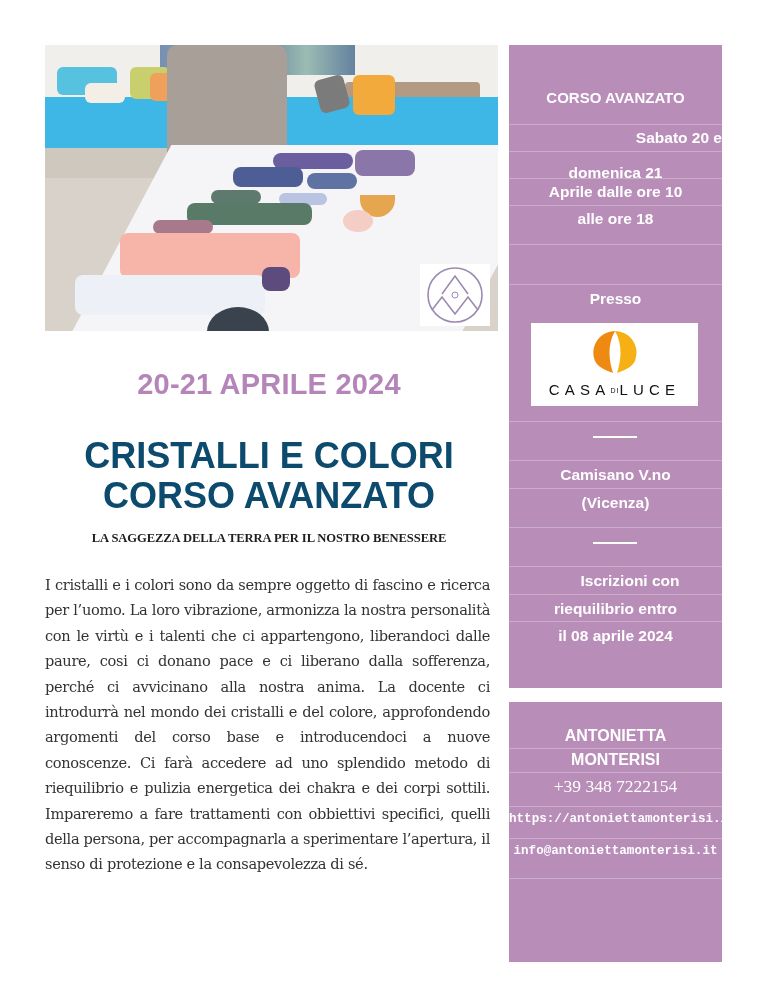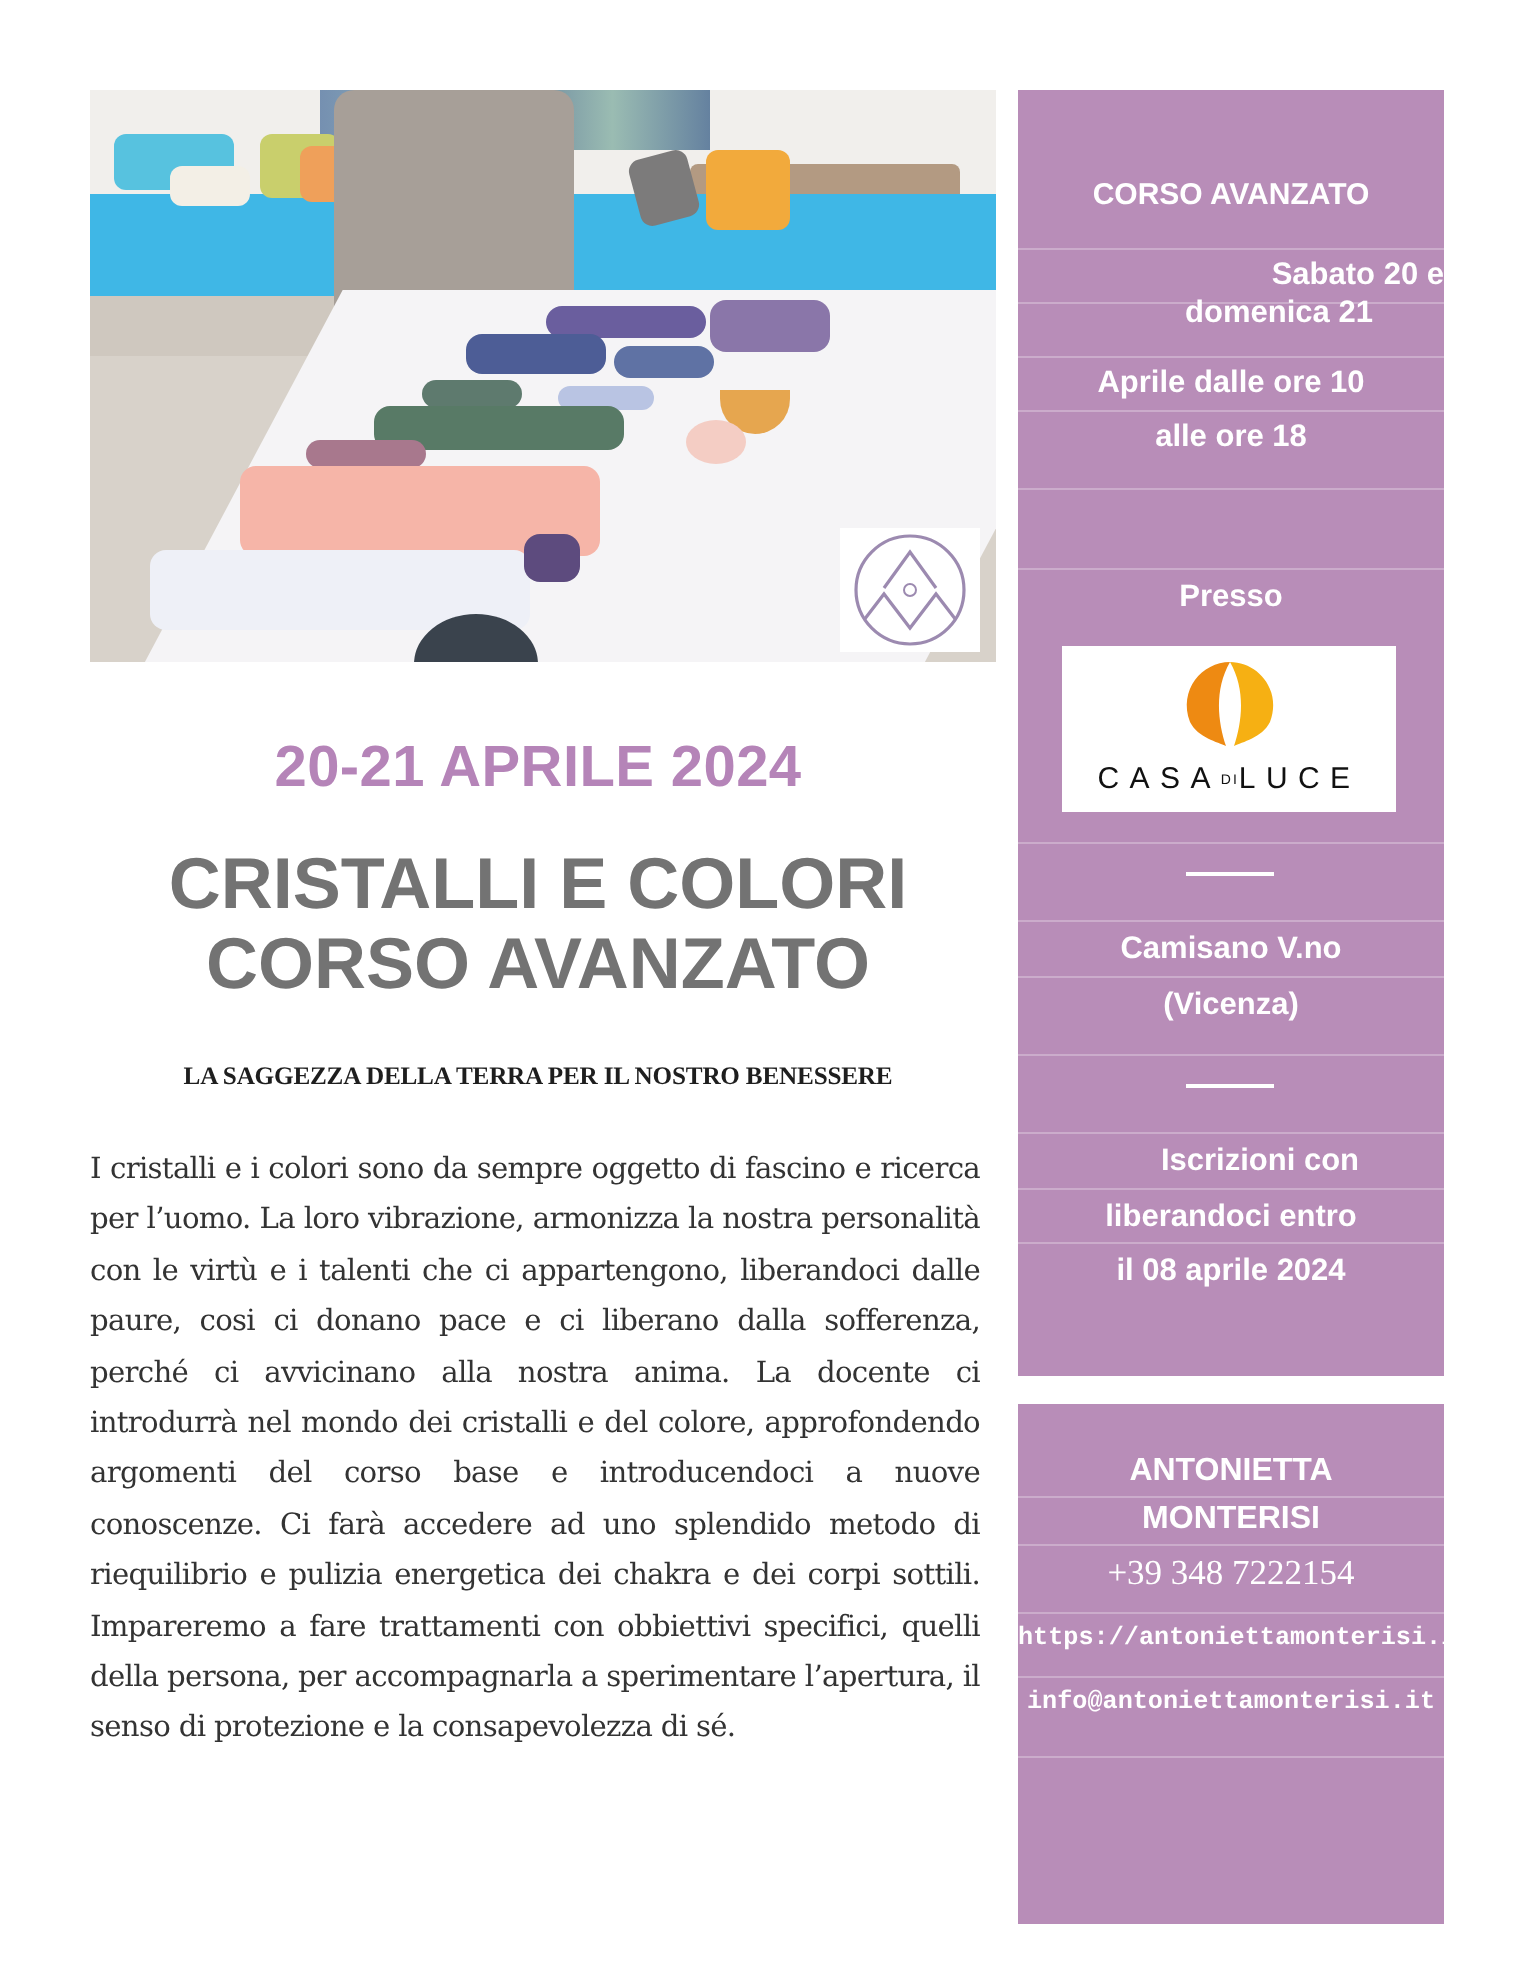--- a/index.html
+++ b/index.html
@@ -28,22 +28,22 @@
   .photo .sphere { position: absolute; left: 162px; top: 262px; width: 62px; height: 50px; border-radius: 50%; background: #3a434d; }
   .photo .logo-box { position: absolute; left: 375px; top: 219px; width: 70px; height: 62px; background: #ffffff; }
   .photo .logo-box svg { width: 70px; height: 62px; display: block; }
 
   
   .date-heading {
     position: absolute; left: 44px; top: 368px; width: 450px; text-align: center;
     font-weight: bold; font-size: 29px; color: #b584b8; letter-spacing: 0.2px;
   }
   .main-title {
-    position: absolute; left: 44px; top: 422px; width: 450px; text-align: center;
-    font-weight: bold; font-size: 36px; line-height: 40px; color: #737373;
+    position: absolute; left: 44px; top: 436px; width: 450px; text-align: center;
+    font-weight: bold; font-size: 36px; line-height: 40px; color: #0c4a6e;
   }
   .tagline {
     position: absolute; left: 44px; top: 531px; width: 450px; text-align: center;
     font-family: "Liberation Serif", serif; font-weight: bold; font-size: 12.6px; color: #1e1e1e;
     letter-spacing: -0.1px;
   }
   .description {
     position: absolute; left: 45px; top: 572px; width: 445px;
     font-family: "DejaVu Serif", serif; font-size: 14.6px; line-height: 25.4px;
     color: #333333; text-align: justify; letter-spacing: -0.35px;
@@ -122,21 +122,21 @@
   <div>CORSO AVANZATO</div>
 </div>
 <div class="tagline">LA SAGGEZZA DELLA TERRA PER IL NOSTRO BENESSERE</div>
 <div class="description">I cristalli e i colori sono da sempre oggetto di fascino e ricerca per l’uomo. La loro vibrazione, armonizza la nostra personalità con le virtù e i talenti che ci appartengono, liberandoci dalle paure, cosi ci donano pace e ci liberano dalla sofferenza, perché ci avvicinano alla nostra anima. La docente ci introdurrà nel mondo dei cristalli e del colore, approfondendo argomenti del corso base e introducendoci a nuove conoscenze. Ci farà accedere ad uno splendido metodo di riequilibrio e pulizia energetica dei chakra e dei corpi sottili. Impareremo a fare trattamenti con obbiettivi specifici, quelli della persona, per accompagnarla a sperimentare l’apertura, il senso di protezione e la consapevolezza di sé.</div>
 
 <div class="panel panel-info">
   <div class="row" style="top:39px;font-size:15px;">CORSO AVANZATO</div>
   <div class="divline" style="top:79px;"></div>
   <div class="row" style="top:79px;text-align:right;">Sabato 20 e</div>
   <div class="divline" style="top:106px;"></div>
-  <div class="row" style="top:98px;margin-left:24px;">domenica 21</div>
+  <div class="row" style="top:114px;">domenica 21</div>
   <div class="divline" style="top:133px;"></div>
   <div class="row" style="top:133px;">Aprile dalle ore 10</div>
   <div class="divline" style="top:160px;"></div>
   <div class="row" style="top:160px;">alle ore 18</div>
   <div class="divline" style="top:199px;"></div>
   <div class="divline" style="top:239px;"></div>
   <div class="row" style="top:240px;">Presso</div>
 
   <div class="casa-logo">
     <svg width="167" height="56" viewBox="0 0 167 56">
@@ -152,21 +152,21 @@
   <div class="rule-dash" style="top:391px;"></div>
   <div class="divline" style="top:415px;"></div>
   <div class="row" style="top:416px;">Camisano V.no</div>
   <div class="divline" style="top:443px;"></div>
   <div class="row" style="top:444px;">(Vicenza)</div>
   <div class="divline" style="top:482px;"></div>
   <div class="rule-dash" style="top:497px;"></div>
   <div class="divline" style="top:521px;"></div>
   <div class="row" style="top:522px;padding-left:29px;">Iscrizioni con</div>
   <div class="divline" style="top:549px;"></div>
-  <div class="row" style="top:550px;">liberandoci entro</div>
+  <div class="row" style="top:550px;">riequilibrio entro</div>
   <div class="divline" style="top:576px;"></div>
   <div class="row" style="top:577px;">il 08 aprile 2024</div>
 </div>
 
 <div class="panel panel-contact">
   <div class="row contact-name" style="top:22px;">ANTONIETTA</div>
   <div class="divline" style="top:46px;"></div>
   <div class="row contact-name" style="top:46px;">MONTERISI</div>
   <div class="divline" style="top:70px;"></div>
   <div class="row contact-phone" style="top:71px;">+39 348 7222154</div>

